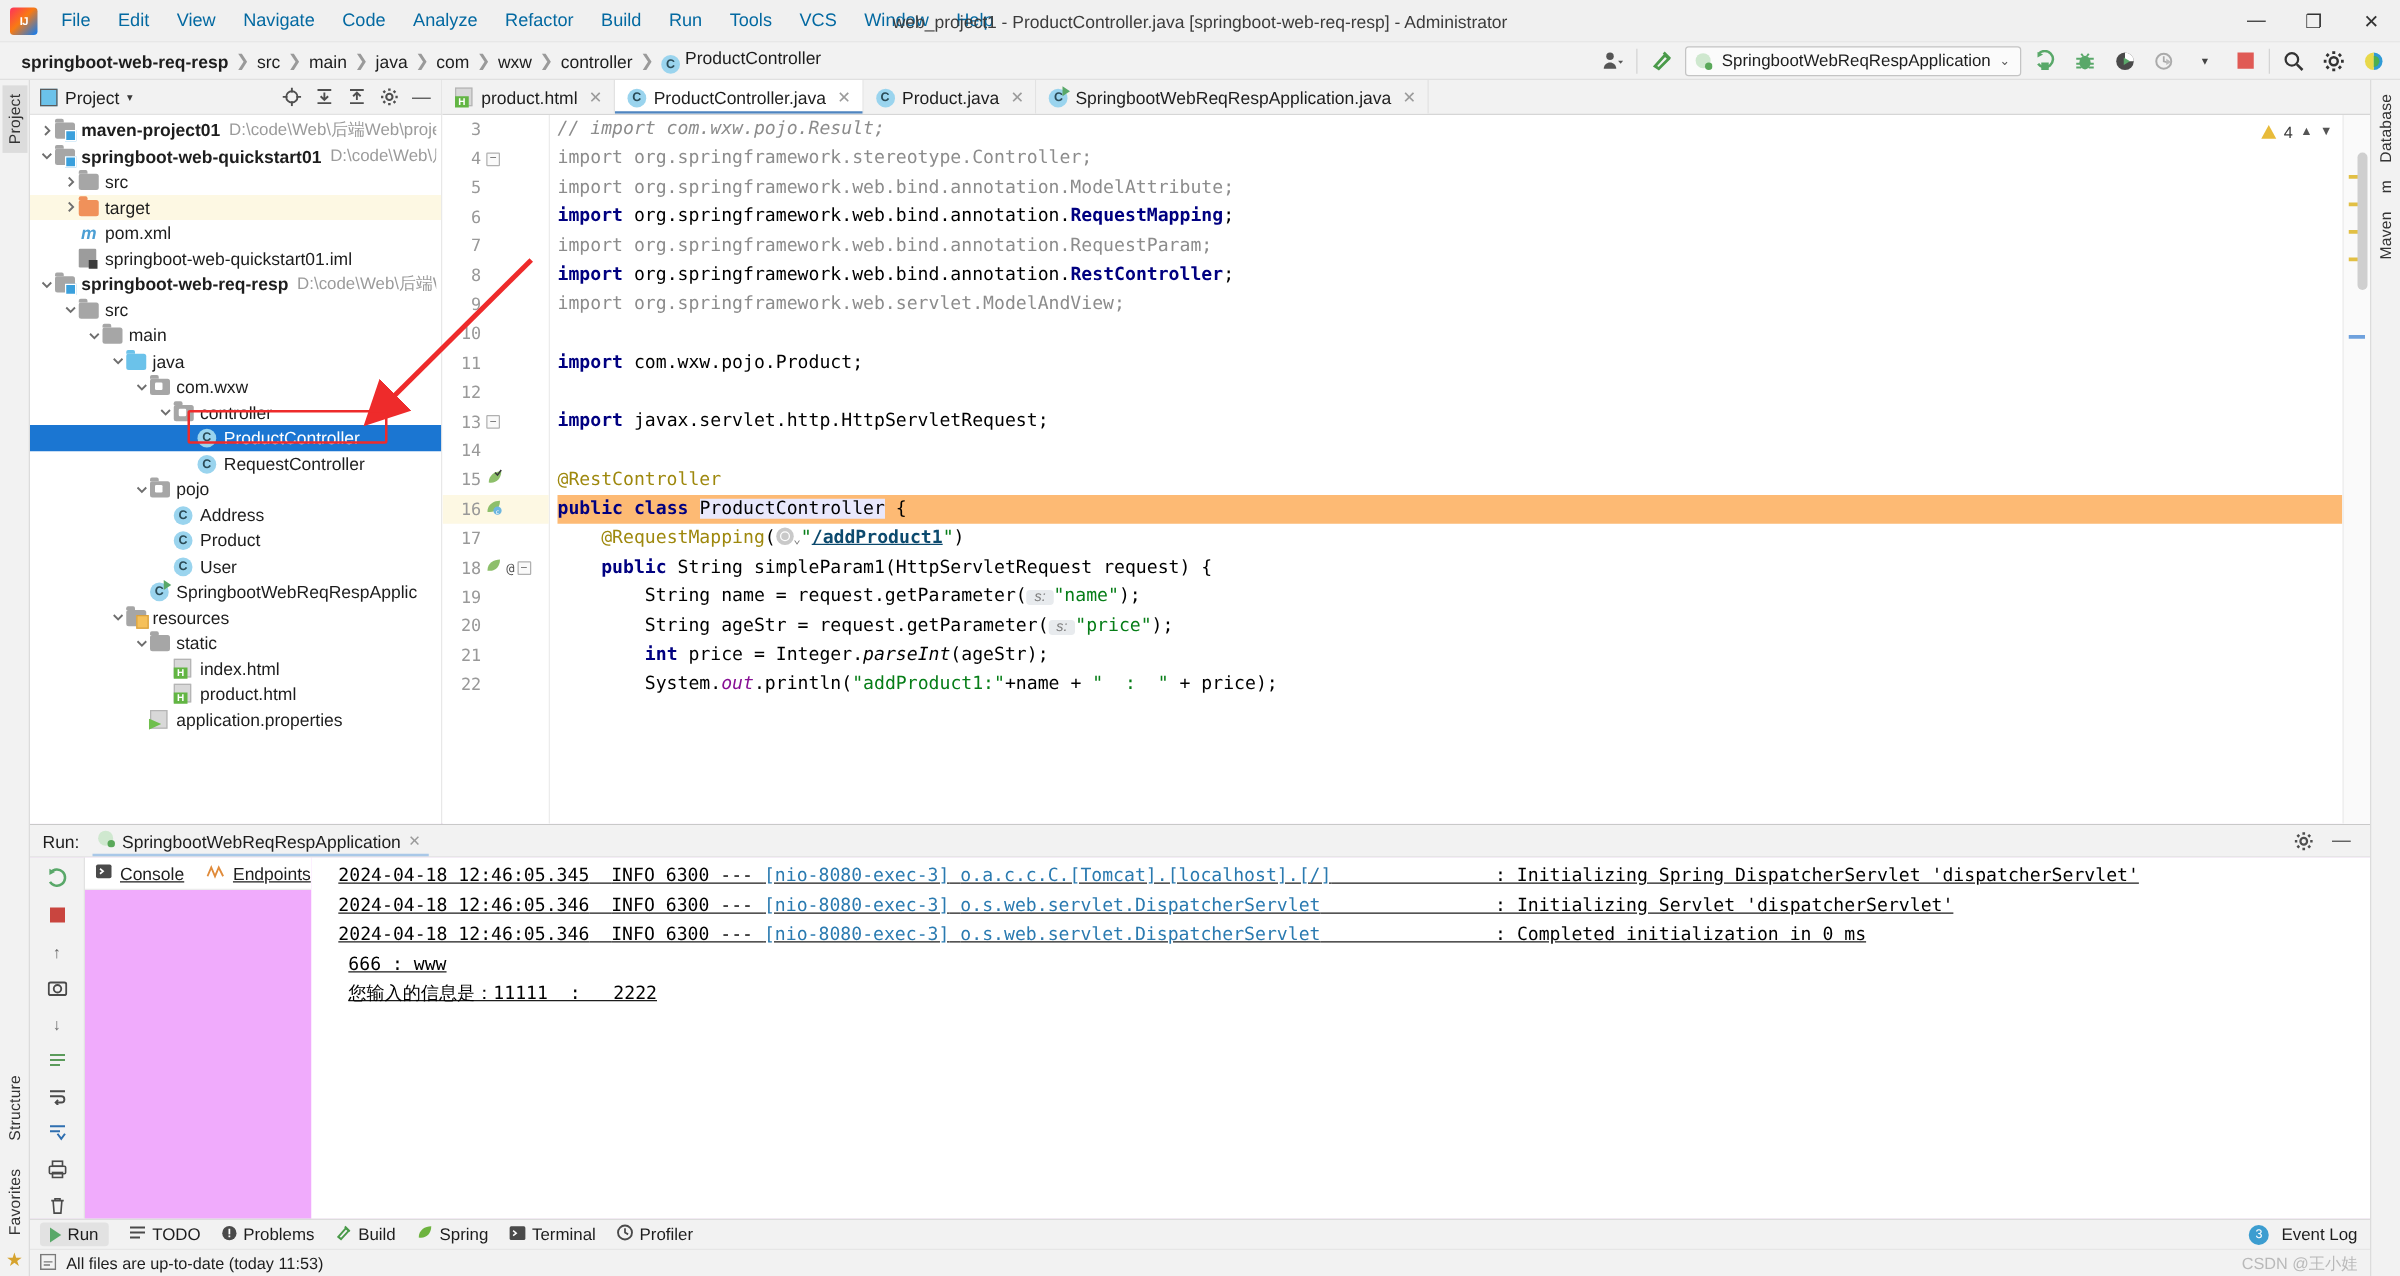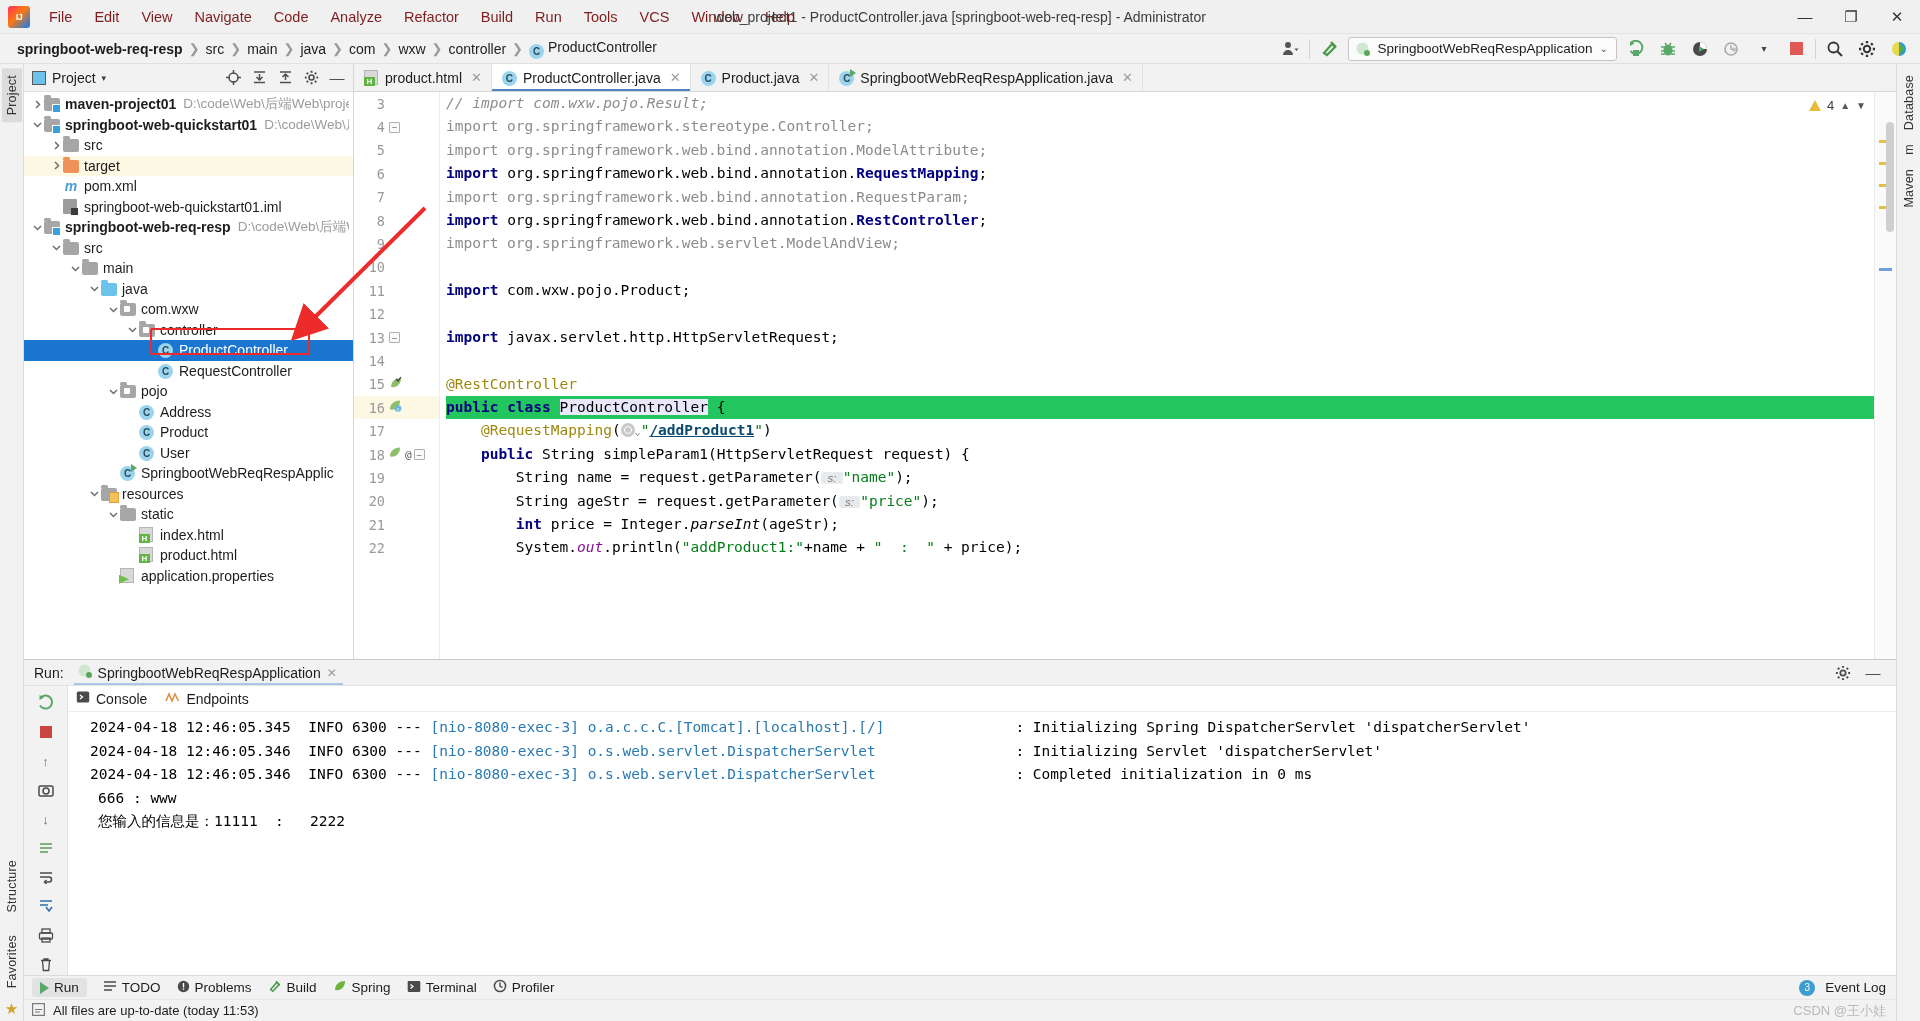--- a/index.html
+++ b/index.html
@@ -22,21 +22,21 @@
     width:22px;height:22px;margin:0 8px 0 8px;border-radius:3px;
     background:linear-gradient(135deg,#fe315d 0%,#f97a12 45%,#087cfa 100%);
     position:relative; flex:0 0 22px;
   }
   .ij-logo:after{
     content:"IJ"; position:absolute; inset:0; color:#fff; font-size:9px; font-weight:bold;
     display:flex; align-items:center; justify-content:center; letter-spacing:-0.5px;
   }
   .menubar{ display:flex; align-items:center; gap:0px; }
   .menu-item{
-    padding:4px 11px; font-size:14.5px; color:#7f1d1d; cursor:default; white-space:nowrap;
+    padding:4px 11px; font-size:14.5px; color:#0369a1; cursor:default; white-space:nowrap;
   }
   .win-title{
     position:absolute; left:0; right:0; text-align:center; font-size:14px; color:#3c3c3c;
     pointer-events:none;
   }
   .win-buttons{ margin-left:auto; display:flex; height:34px; z-index:2;}
   .win-btn{ width:46px; display:flex; align-items:center; justify-content:center; font-size:15px; color:#333; }
 
   
   .navbar{
@@ -178,21 +178,21 @@
   .gl.hl{ background:#fdf8e3; }
   .fold{
     width:11px;height:11px;border:1px solid #b0b0b0;background:#fafafa;color:#777;font-size:9px;
     display:flex;align-items:center;justify-content:center; border-radius:1px;
   }
   .code{
     flex:1 1 auto; font-family:"DejaVu Sans Mono", monospace; font-size:14.5px;
     line-height:23.4px; white-space:pre; overflow:hidden; padding-left:6px; position:relative; color:#000;
   }
   .cl{ height:23.4px; }
-  .cl.hl{ background:#22c55e; }
+  .cl.hl{ background:#fdba74; }
   .kw{ color:#000080; font-weight:bold; }
   .cm{ color:#8c8c8c; font-style:italic; }
   .gry{ color:#8c8c8c; }
   .str{ color:#067d17; }
   .ann{ color:#9e880d; }
   .fld{ color:#871094; font-style:italic; }
   .mth{ color:#000; font-style:italic; }
   .lnk{ color:#0c4a6e; text-decoration:underline; font-weight:bold;}
   .hint{
     background:#e8ebee; color:#7a7a7a; font-size:11.5px; border-radius:3px; padding:0 3px;
@@ -228,21 +228,21 @@
     display:flex;align-items:center;gap:6px; font-size:14px; padding:3px 8px 3px 6px; position:relative;
   }
   .runtab:after{ content:""; position:absolute; left:2px;right:2px;bottom:-1px;height:2px;background:#a9c8e8;}
   .run-head-right{ margin-left:auto; display:flex; align-items:center; gap:4px; padding-right:10px;}
   .run-body{ flex:1 1 auto; display:flex; min-height:0; }
   .run-tools{
     width:44px; flex:0 0 44px; background:#f2f2f2; border-right:1px solid #e2e2e2;
     display:flex; flex-direction:column; align-items:center; padding-top:6px; gap:7px;
   }
   .rt{ width:24px;height:22px;display:flex;align-items:center;justify-content:center; color:#4a4a4a;}
-  .console-col{ flex:1 1 auto; display:flex; flex-direction:column; min-width:0;}
+  .console-col{ flex:1 1 auto; display:flex; flex-direction:row; min-width:0;text-decoration:underline;}
   .console-tabs{
     height:26px; display:flex; align-items:center; gap:18px; padding-left:8px; background:#fff;
     border-bottom:1px solid #ececec; flex:0 0 26px; font-size:14px;
   }
   .ctab{ display:flex;align-items:center;gap:6px; }
   .console{
     flex:1 1 auto; font-family:"DejaVu Sans Mono", monospace; font-size:14.5px; line-height:23.5px;
     padding:4px 0 0 22px; white-space:pre; overflow:hidden; background:#fff; color:#000;
   }
   .c-date{ color:#000; }

